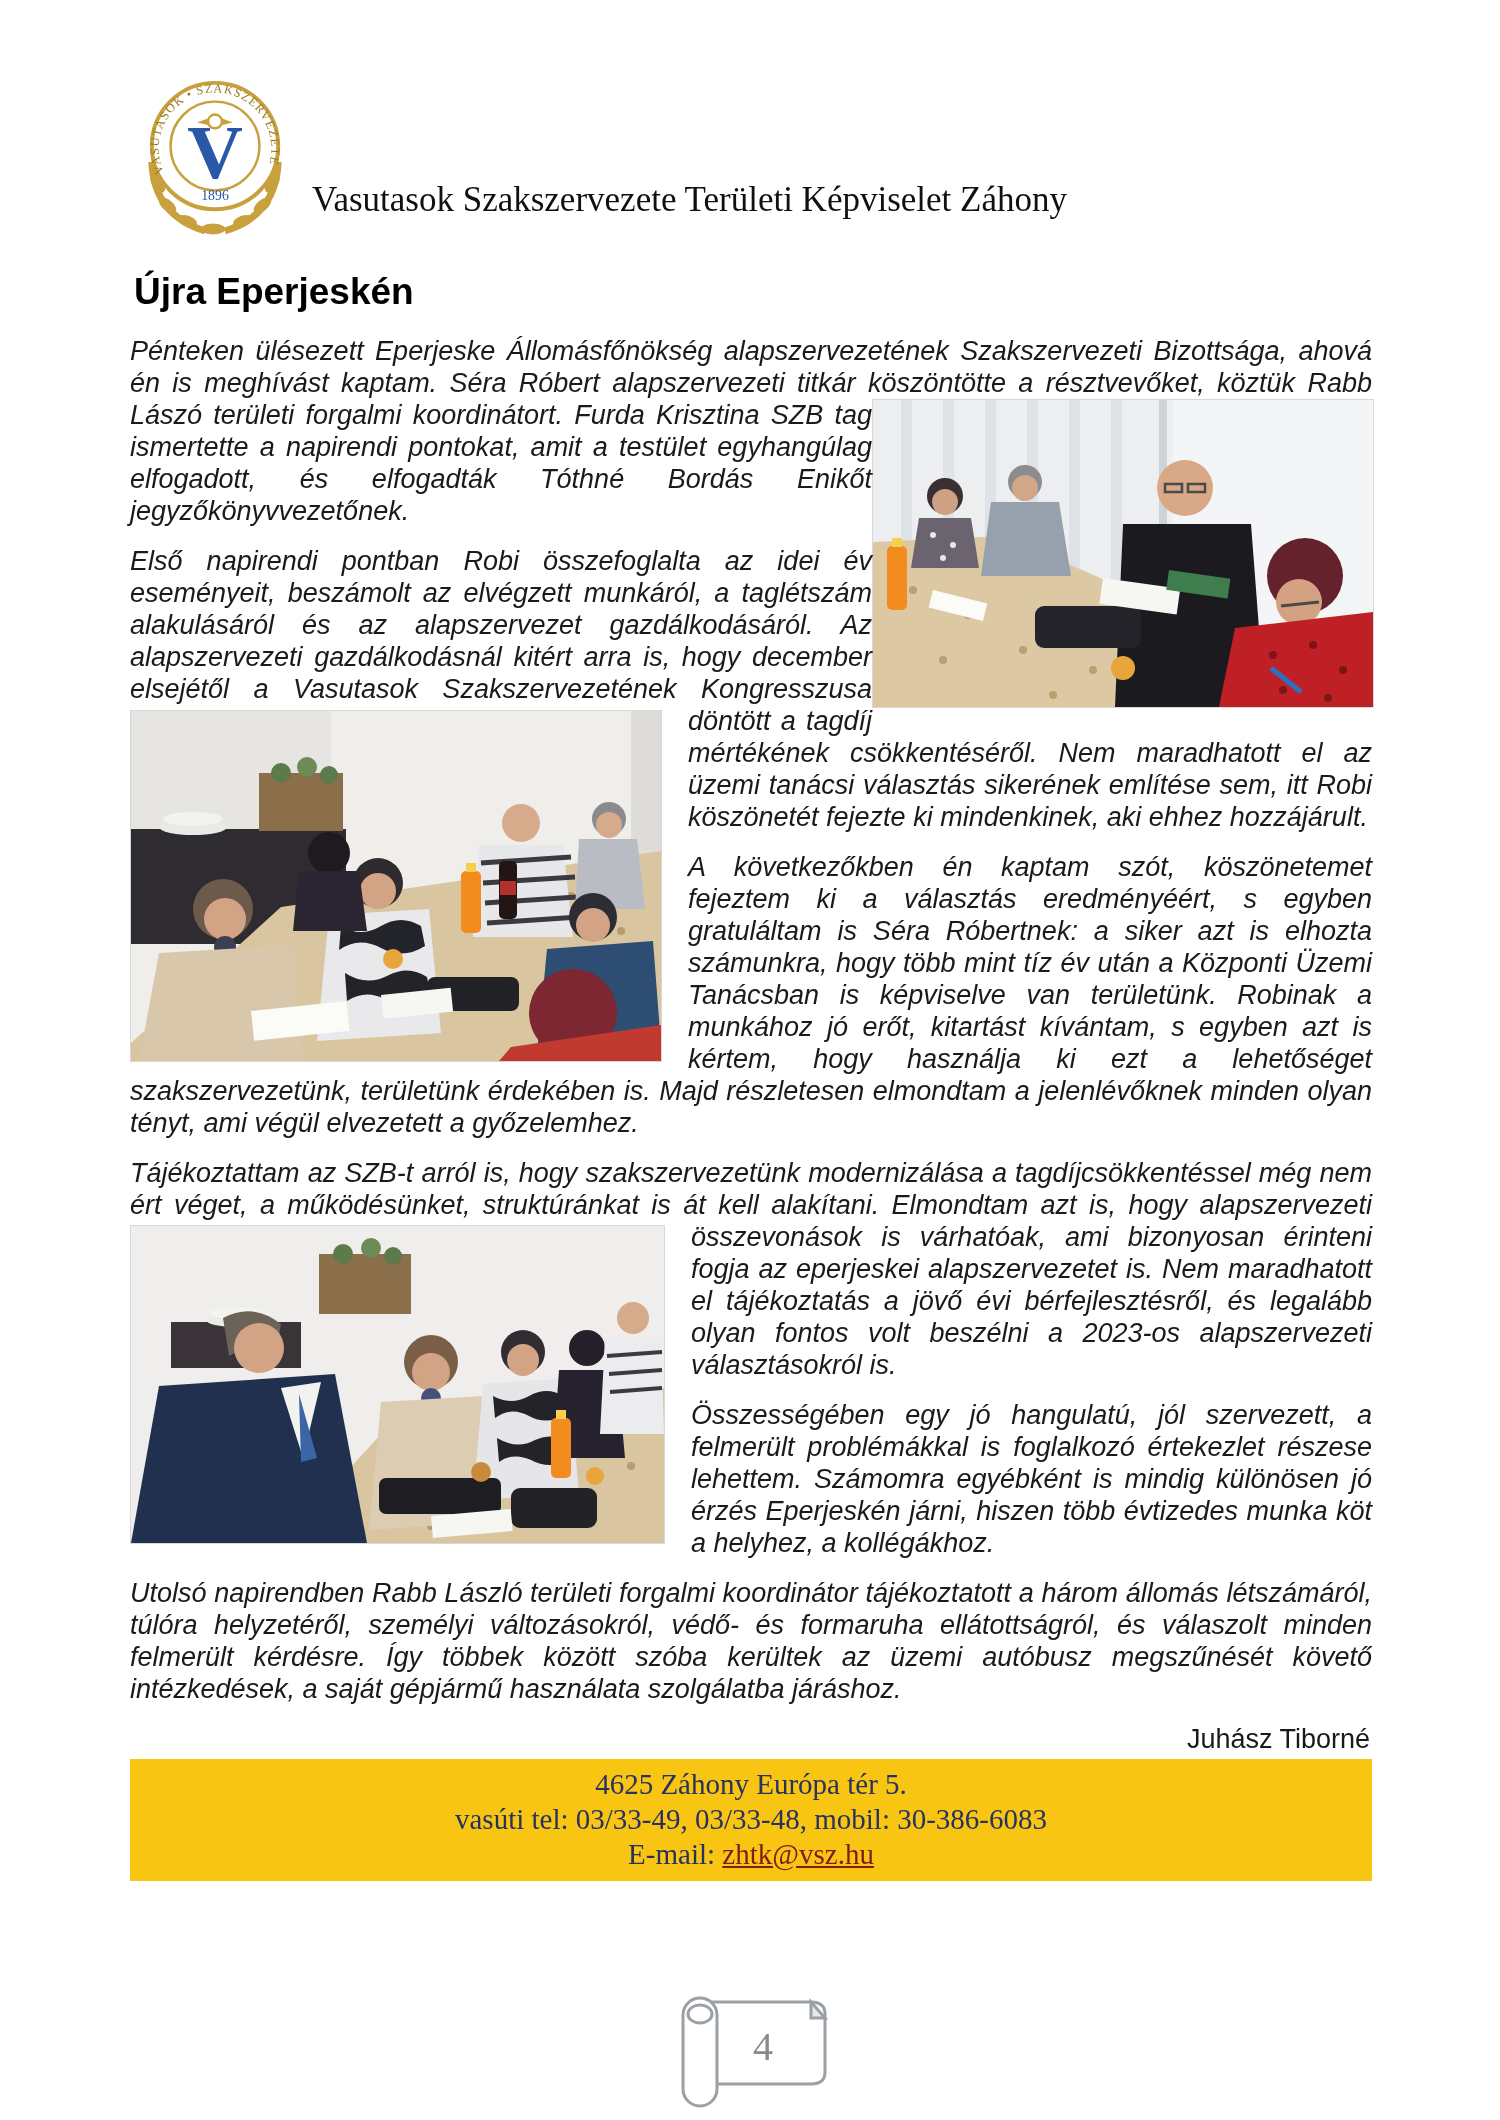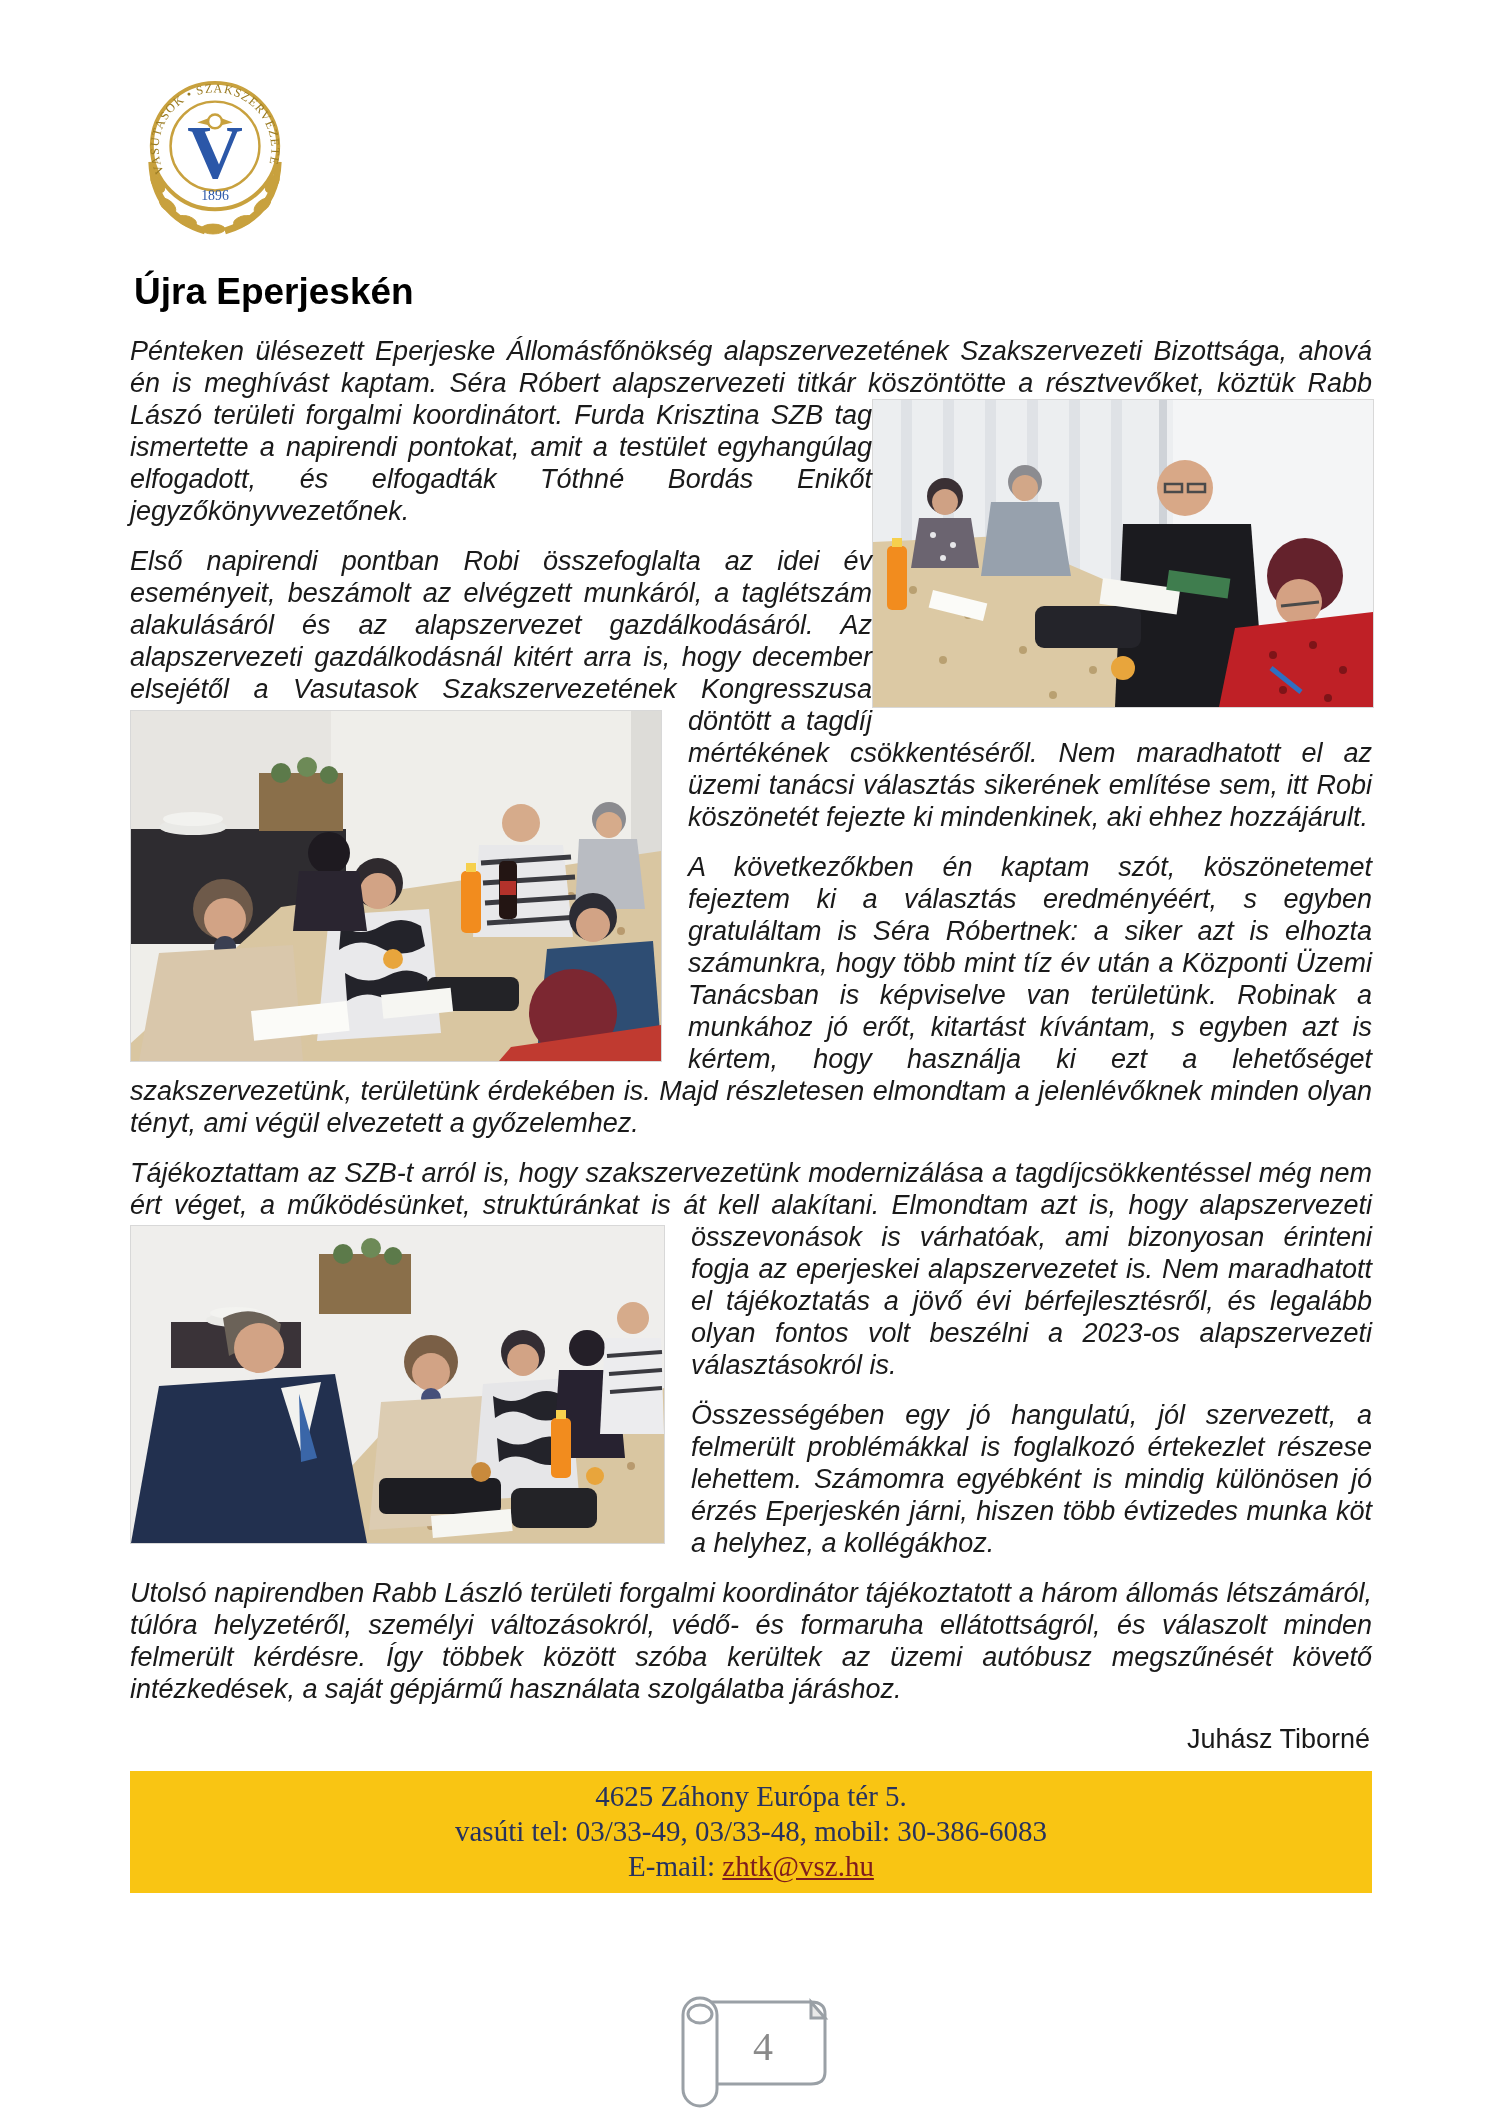--- a/index.html
+++ b/index.html
@@ -37,21 +37,21 @@
     float:right;width:524px;height:371px;
     shape-outside:inset(64px 0 0 24px);shape-margin:0;
   }
   .photo-fr svg{display:block;margin:64px 0 0 24px;}
   .photo-fl{float:left;margin:4px 26px 10px 0;}
   .photo-fl.clr{clear:both;}
   .photo-frame{border:1px solid #d8d8d8;display:block;}
 
   .signature{
     clear:both;text-align:right;font-size:27px;line-height:32px;
-    margin:6px 2px 16px 0;
+    margin:6px 2px 4px 0;
   }
 
   
   .footer-bar{
     clear:both;
     background:#F9C513;
     text-align:center;
     font-family:"Liberation Serif","DejaVu Serif",serif;
     color:#27325E;
     font-size:29px;line-height:35px;
@@ -94,20 +94,21 @@
         </text>
 
         <g fill="#C8A13E">
           <polygon points="62,56 78,60 78,50"></polygon>
           <polygon points="98,56 82,60 82,50"></polygon>
         </g>
         <circle cx="80" cy="55" r="7" fill="#ffffff" stroke="#C8A13E" stroke-width="2.5"></circle>
         <text x="80" y="112" text-anchor="middle" font-family="Liberation Serif, DejaVu Serif, serif" font-size="78" font-weight="bold" fill="#2B57A8">V</text>
         <text x="80" y="135" text-anchor="middle" font-family="Liberation Serif, DejaVu Serif, serif" font-size="14" fill="#2B57A8">1896</text>
       </svg>
+      <div class="doc-title">Vasutasok Szakszervezete Területi Képviselet Záhony</div>
     </div>
 
     <h1 class="head">Újra Eperjeskén</h1>
 
     <div class="para">
       
       <span class="photo-fr">
         <svg class="photo-frame" width="500" height="307" viewBox="0 0 500 307">
           <rect width="500" height="307" fill="#eceef0"></rect>
           <g fill="#dfe2e6">

